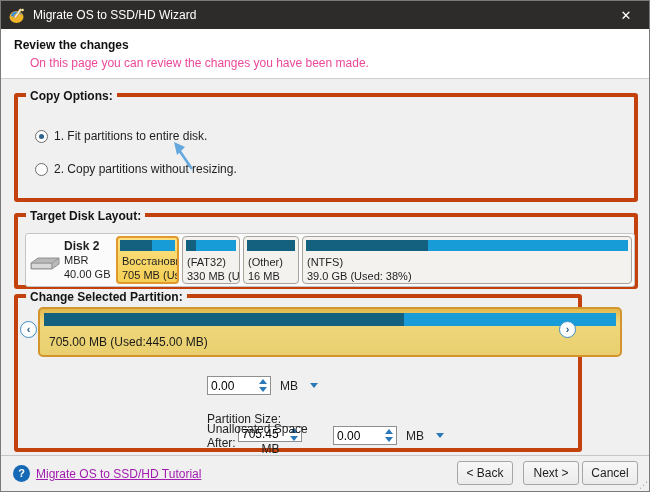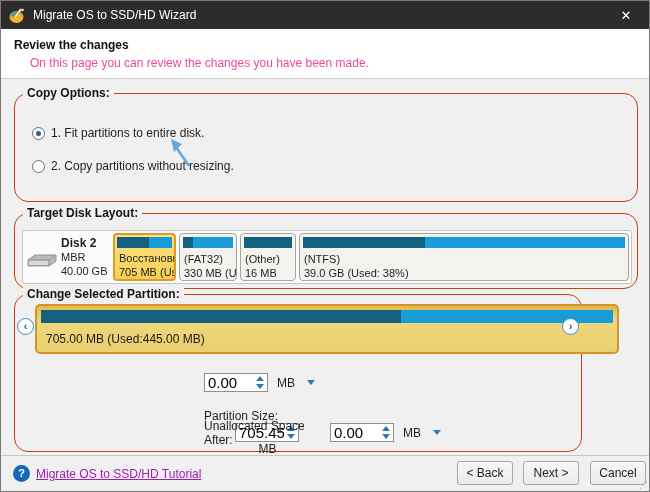--- a/index.html
+++ b/index.html
@@ -12,21 +12,21 @@
   .titlebar .app-icon { width:17px; height:17px; margin-right:7px; flex:0 0 auto; }
   .titlebar .title { color:#ffffff; font-size:12px; }
   .titlebar .close { margin-left:auto; color:#ffffff; width:30px; text-align:center; font-size:13px; cursor:default; }
 
   
   .header { position:absolute; left:0; top:28px; width:100%; height:50px; background:#ffffff; border-bottom:1px solid #cfcfcf; padding:9px 0 0 13px; }
   .header .h-title { font-weight:bold; font-size:12px; color:#111; }
   .header .h-sub { margin:4px 0 0 16px; color:#ec4899; }
 
   
-  .groupbox { position:absolute; border:1px solid #c2410c; border-radius:14px; }
+  .groupbox { position:absolute; border:4px solid #c2410c; border-radius:3px; }
   .legend { position:absolute; top:-8px; left:8px; background:#f0f0f0; padding:0 4px; font-weight:bold; color:#141414; }
 
   .gb-copy   { left:13px; top:92px;  width:624px; height:109px; }
   .gb-disk   { left:13px; top:212px; width:624px; height:76px; }
   .gb-change { left:13px; top:293px; width:568px; height:158px; }
 
   
   .radio-row { position:absolute; left:17px; display:flex; align-items:center; }
   .radio-row.r1 { top:32px; }
   .radio-row.r2 { top:65px; }
@@ -57,35 +57,35 @@
   .nav-right { right:2px; }
   .slider-block { position:absolute; left:20px; top:9px; width:584px; height:50px; background:linear-gradient(#e3b94f,#eed77c 30%,#e9cf6e); border:2px solid #d2952e; border-radius:5px; }
   .sbar { position:absolute; left:4px; right:4px; top:4px; height:13px; background:#189cd8; }
   .sfill { height:100%; background:#14617f; }
   .slabel { position:absolute; left:9px; bottom:6px; font-size:12px; color:#1a1a1a; }
 
   .field-row { position:absolute; left:189px; height:19px; display:flex; align-items:center; }
   .fr1 { top:78px; } .fr2 { top:114px;flex-direction:column; } .fr3 { top:128px; }
   .field-label { width:126px; }
   .input-wrap { width:64px; height:19px; border:1px solid #8f8f8f; background:#fff; display:flex; }
-  .input-wrap input { flex:1; width:44px; border:0; outline:none; font-family:"Liberation Sans",sans-serif; font-size:15px; padding-left:3px; }
+  .input-wrap input { flex:1; width:44px; border:0; outline:none; font-family:"Liberation Sans",sans-serif; font-size:12px; padding-left:3px; }
   .spinner { width:14px; display:flex; flex-direction:column; align-items:center; justify-content:center; gap:3px; background:#fff; }
   .tri-up   { width:0; height:0; border-left:4px solid transparent; border-right:4px solid transparent; border-bottom:5px solid #2b79b9; }
   .tri-down { width:0; height:0; border-left:4px solid transparent; border-right:4px solid transparent; border-top:5px solid #2b79b9; }
   .unit { margin:0 8px 0 9px; }
   .dd-btn { width:15px; height:19px; display:flex; align-items:center; justify-content:center; }
 
   
   .footer { position:absolute; left:0; bottom:0; width:100%; height:36px; background:#f0f0f0; border-top:1px solid #c6c6c6; }
   .help-circle { position:absolute; left:12px; top:9px; width:17px; height:17px; border-radius:50%; background:#1669b4; color:#fff; font-weight:bold; font-size:11px; text-align:center; line-height:17px; }
   .tut-link { position:absolute; left:35px; top:11px; color:#a21caf; }
   .btn { position:absolute; top:5px; width:56px; height:24px; background:linear-gradient(#f7f7f7,#ebebeb); border:1px solid #a6a6a6; border-radius:3px; font-family:"Liberation Sans",sans-serif; font-size:12px; color:#1e1e1e; text-align:center; line-height:22px; }
   .btn-back   { right:136px; }
   .btn-next   { right:70px; }
-  .btn-cancel { right:3px; }
+  .btn-cancel { right:11px; }
   .grip { position:absolute; right:2px; bottom:1px; color:#9a9a9a; font-size:9px; letter-spacing:-1px; }
 </style>
 </head>
 <body>
 
 <div class="window">
 
   <div class="titlebar">
     <svg class="app-icon" viewBox="0 0 17 17">
       <ellipse cx="7.5" cy="10" rx="7" ry="6" fill="#f0b428"></ellipse>

